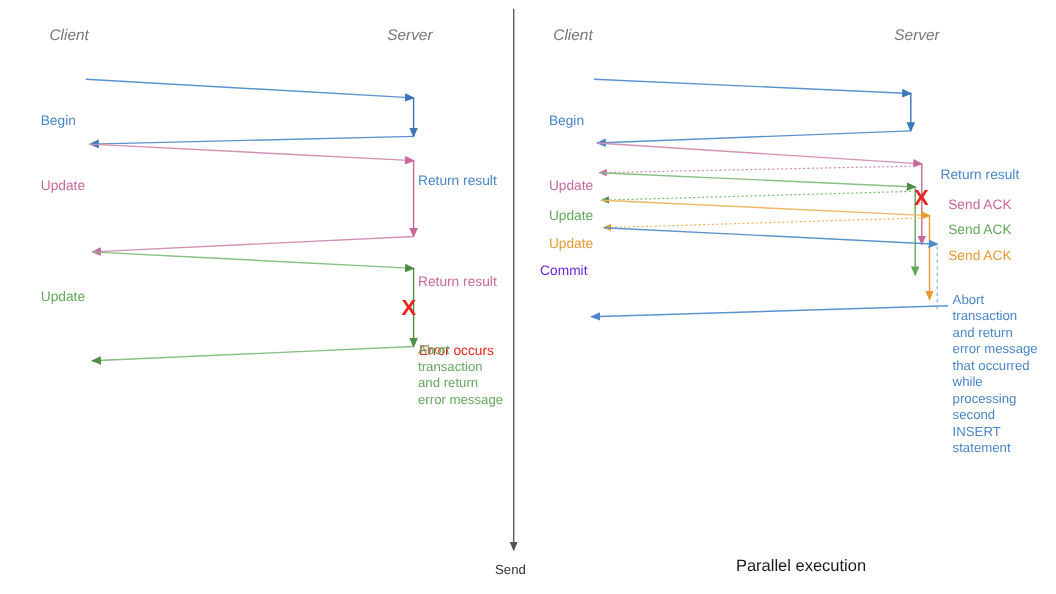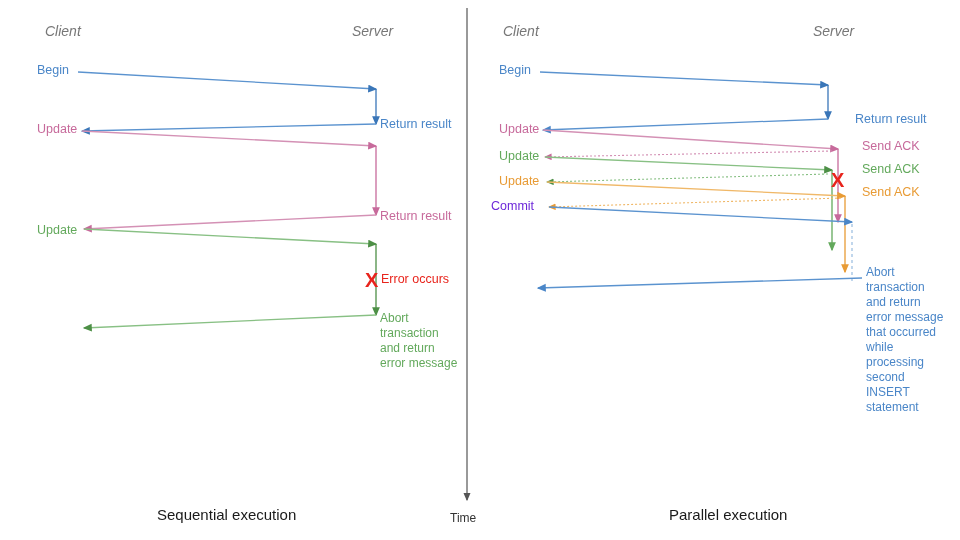--- a/index.html
+++ b/index.html
@@ -3,21 +3,21 @@
 <meta charset="utf-8">
 <style>
   html,body{margin:0;padding:0;background:#ffffff;}
   body{width:960px;height:540px;overflow:hidden;font-family:"Liberation Sans",sans-serif;}
   #stage{position:relative;width:960px;height:468px;background:#fff;}
   svg#wires{position:absolute;left:0;top:0;width:960px;height:540px;}
   .lbl{position:absolute;white-space:pre;line-height:1.0;}
   .hdr{font-style:italic;font-size:14px;color:#777777;}
   .caption{font-size:15px;color:#1a1a1a;}
   .timelbl{font-size:12px;color:#333333;}
-  .msg{font-size:12.5px;}
+  .msg{font-size:12.5px;margin-top:40px;}
   .block{font-size:12px;line-height:15px;}
   .xmark{position:absolute;font-size:20px;font-weight:bold;color:#e8241c;font-family:"Liberation Sans",sans-serif;line-height:1;}
 </style>
 </head>
 <body>
 
 <div id="stage">
 
   <svg id="wires" viewBox="0 0 960 540">
     <defs>
@@ -111,23 +111,22 @@
   <div class="lbl msg" style="left:380px;top:210px;color:#c76a9b;">Return result</div>
 
   <div class="xmark" style="left:365px;top:270px;">X</div>
   <div class="lbl msg" style="left:381px;top:273px;color:#e8241c;text-align:right;">Error occurs</div>
 
   <div class="lbl block" style="left: 380px; top: 311px; color: rgb(99, 169, 92); width: 86px; white-space: pre-line;">Abort
 transaction
 and return
 error message</div>
 
-  <div class="lbl caption" style="left:157px;top:507px;">Sequential execution</div>
 
-  <div class="lbl timelbl" style="left:450px;top:512px;">Time</div>
+  <div class="lbl timelbl" style="left:450px;top:512px;">Send</div>
 
   <div class="lbl hdr" style="left:503px;top:24px;">Client</div>
   <div class="lbl hdr" style="left:813px;top:24px;">Server</div>
 
   <div class="lbl msg" style="left:499px;top:64px;color:#4a86c8;">Begin</div>
   <div class="lbl msg" style="left:499px;top:123px;color:#c76a9b;">Update</div>
   <div class="lbl msg" style="left:499px;top:150px;color:#63a95c;">Update</div>
   <div class="lbl msg" style="left:499px;top:175px;color:#e89b35;">Update</div>
   <div class="lbl msg" style="left:491px;top:200px;color:#6d28d9;">Commit</div>
 

